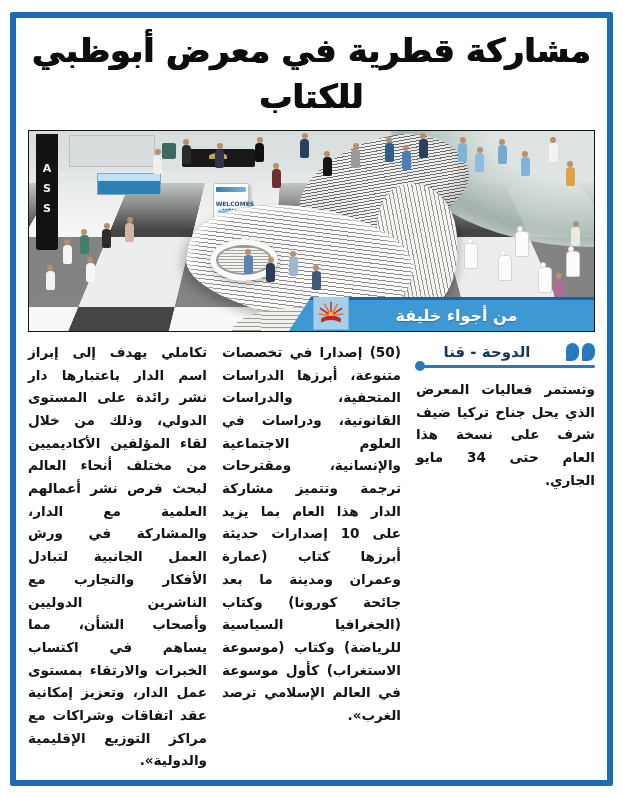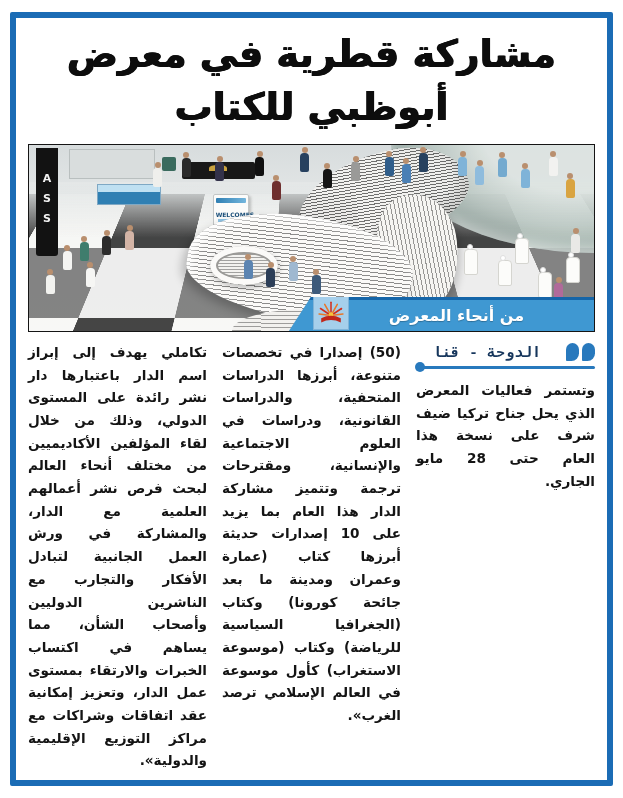--- a/index.html
+++ b/index.html
@@ -1,21 +1,21 @@
 <!DOCTYPE html>
 <html lang="ar"><head>
 <meta charset="utf-8">
 <style>
   html,body{margin:0;padding:0;background:#fff;}
   .page{width:623px;height:798px;box-sizing:border-box;padding:12px 10px;background:#fff;
         font-family:"DejaVu Sans","Liberation Sans",sans-serif;overflow:hidden;}
   .frame{box-sizing:border-box;width:100%;height:100%;border:6px solid #1b6cb5;border-radius:2px;
          padding:2px 12px 6px;display:flex;flex-direction:column;}
   
-  .headline{direction:rtl;text-align:center;font-weight:900;font-size:38px;line-height:1.4;
+  .headline{direction:rtl;text-align:center;font-weight:900;font-size:33px;line-height:1.4;
             color:#0d0d0d;margin:8px 0 10px;letter-spacing:-1px;
             text-shadow:0.6px 0 #0d0d0d, -0.6px 0 #0d0d0d;}
   
   .photo{position:relative;height:322px;border:1px solid #151515;overflow:hidden;
          background:linear-gradient(#d7dcdd 0%,#e4e7e7 30%,#eef0f0 60%,#f4f4f3 100%);}
   .floor{position:absolute;left:-22%;right:-22%;top:26%;height:110%;
          background:conic-gradient(#242424 0 25%,#ededec 0 50%,#6f6f6f 0 75%,#f8f8f6 0) 0 0/150px 150px;
          transform:perspective(520px) rotateX(50deg);transform-origin:50% 0;opacity:.85;}
   .floor-fade{position:absolute;left:0;right:0;top:20%;height:30%;
               background:linear-gradient(#e4e7e7,rgba(228,231,231,0));}
@@ -65,21 +65,21 @@
   .caption-bar{position:absolute;right:0;bottom:0;left:46%;height:31px;background:#3f98d2;
       border-top:3px solid #1565a8;clip-path:polygon(22px 0,100% 0,100% 100%,0 100%);
       display:flex;align-items:center;justify-content:center;}
   .caption-text{color:#fff;font-weight:bold;font-size:16px;direction:rtl;
       text-shadow:0 1px 1px rgba(0,0,0,.25);padding-left:30px;}
   .caption-logo{position:absolute;left:24px;top:-6px;width:34px;height:34px;background:#a5cfeb;
       border:1px solid #7fb3d8;display:flex;align-items:center;justify-content:center;}
   
   .article{direction:rtl;display:flex;gap:15px;margin-top:9px;flex:1;}
   .col{flex:1;min-width:0;}
-  .byline-row{display:flex;align-items:center;gap:8px;margin:2px 0 4px;font-family:Liberation Mono, monospace;}
+  .byline-row{display:flex;align-items:center;gap:8px;margin:2px 0 4px;}
   .quote-icon{display:flex;gap:3px;}
   .quote-icon i{display:block;width:13px;height:18px;background:#2879bd;
       border-radius:7px 7px 8px 1px;}
   .byline-label{color:#16365c;font-weight:bold;font-size:15px;flex:1;text-align:center;}
   .byline-rule{position:relative;height:3px;background:#2879bd;margin:4px 0 10px;border-radius:2px;}
   .byline-rule::after{content:"";position:absolute;left:-1px;top:-3.5px;width:10px;height:10px;
       border-radius:50%;background:#2879bd;}
   .col p{margin:0 0 2px;font-size:13.6px;font-weight:bold;line-height:1.67;color:#141414;
       text-align:justify;text-align-last:right;word-spacing:1px;}
 </style>
@@ -157,35 +157,35 @@
               <line x1="20" y1="25" x2="29" y2="9" stroke="#e8772a"></line>
               <line x1="20" y1="25" x2="5" y2="15"></line>
               <line x1="20" y1="25" x2="35" y2="15"></line>
               <line x1="20" y1="25" x2="3" y2="23" stroke="#e8772a"></line>
               <line x1="20" y1="25" x2="37" y2="23" stroke="#e8772a"></line>
             </g>
             <circle cx="20" cy="24" r="3.5" fill="#f5c33b"></circle>
             <path d="M6,29 Q20,22 34,29 L34,35 Q20,28 6,35 Z" fill="#c1271b"></path>
           </svg>
         </div>
-        <span class="caption-text">من أنحاء المعرض</span>
+        <span class="caption-text">من أجواء خليفة</span>
       </div>
     </div>
 
     <div class="article">
       <div class="col">
         <div class="byline-row">
           <span class="quote-icon">
               <i></i>
               <i></i>
             </span>
           <span class="byline-label">الدوحة - قنا</span>
         </div>
         <div class="byline-rule"></div>
-        <p>وتستمر فعاليات المعرض الذي يحل جناح تركيا ضيف شرف على نسخة هذا العام حتى 28 مايو الجاري.</p>
+        <p>وتستمر فعاليات المعرض الذي يحل جناح تركيا ضيف شرف على نسخة هذا العام حتى 34 مايو الجاري.</p>
       </div>
       <div class="col">
         <p>(50) إصدارا في تخصصات متنوعة، أبرزها الدراسات المتحفية، والدراسات القانونية، ودراسات في العلوم الاجتماعية والإنسانية، ومقترحات ترجمة وتتميز مشاركة الدار هذا العام بما يزيد على 10 إصدارات حديثة أبرزها كتاب (عمارة وعمران ومدينة ما بعد جائحة كورونا) وكتاب (الجغرافيا السياسية للرياضة) وكتاب (موسوعة الاستغراب) كأول موسوعة في العالم الإسلامي ترصد الغرب».</p>
       </div>
       <div class="col">
         <p>تكاملي يهدف إلى إبراز اسم الدار باعتبارها دار نشر رائدة على المستوى الدولي، وذلك من خلال لقاء المؤلفين الأكاديميين من مختلف أنحاء العالم لبحث فرص نشر أعمالهم العلمية مع الدار، والمشاركة في ورش العمل الجانبية لتبادل الأفكار والتجارب مع الناشرين الدوليين وأصحاب الشأن، مما يساهم في اكتساب الخبرات والارتقاء بمستوى عمل الدار، وتعزيز إمكانية عقد اتفاقات وشراكات مع مراكز التوزيع الإقليمية والدولية».</p>
       </div>
     </div>
 
   </div>

